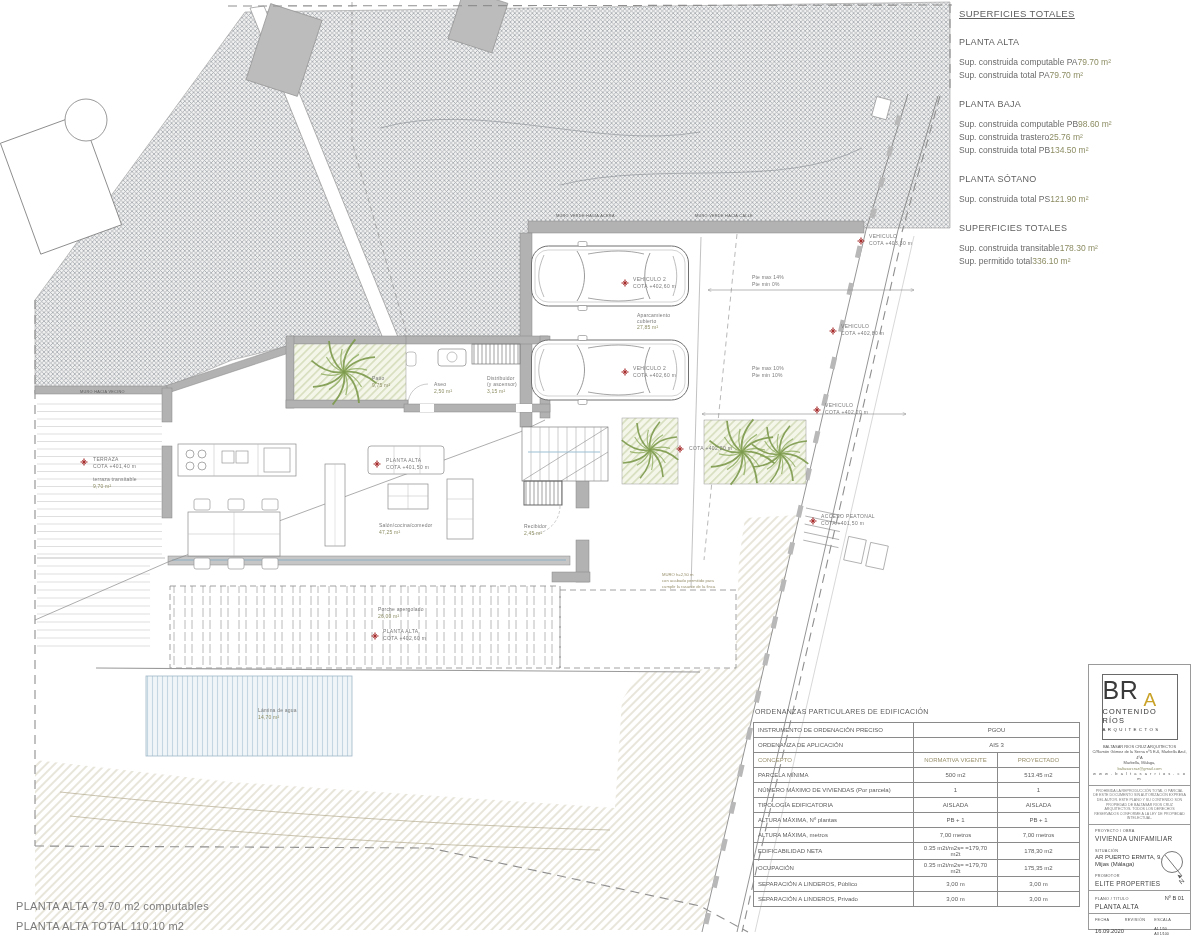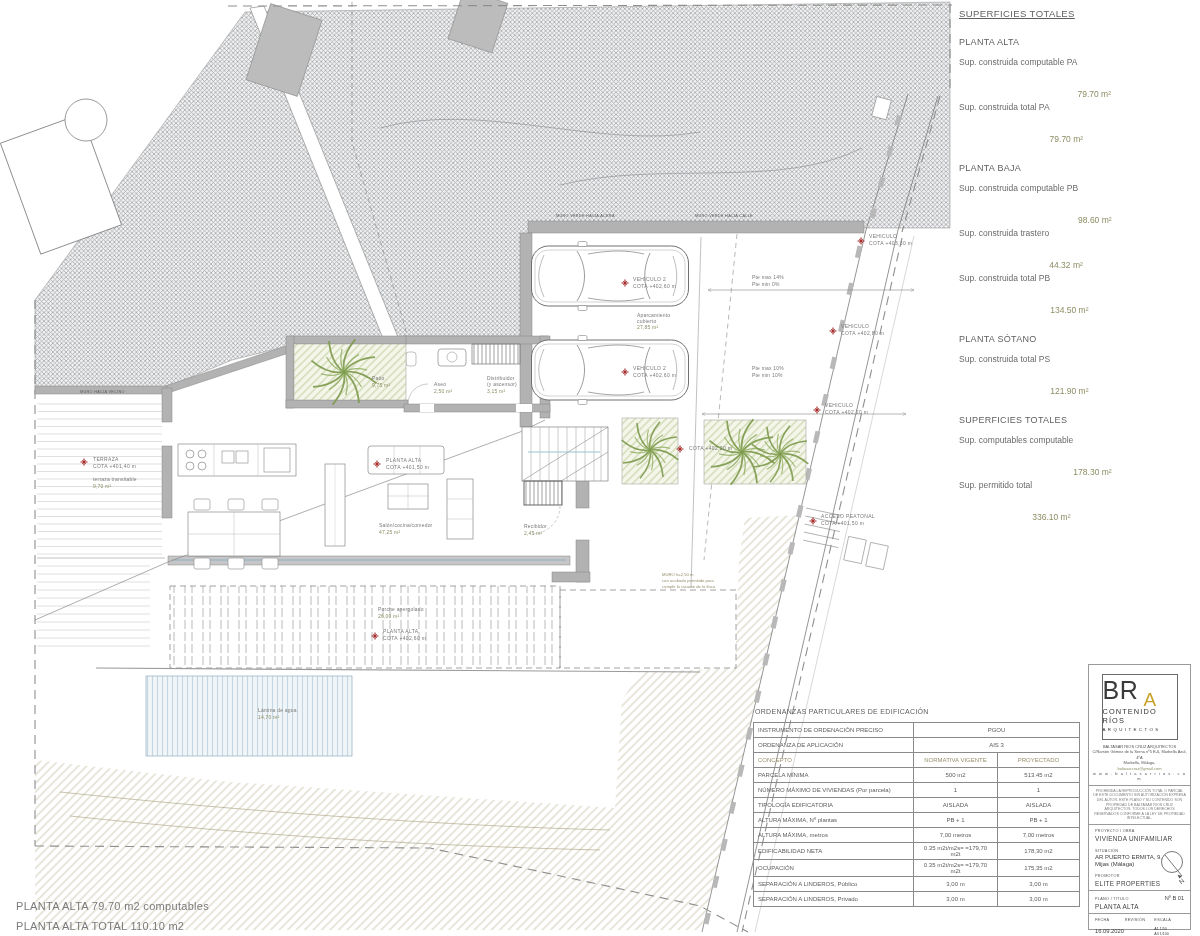--- a/index.html
+++ b/index.html
@@ -10,21 +10,21 @@
   .pu{fill:#7a7a7a;font-size:5px;letter-spacing:.35px;}
   .pv{fill:#8d8d64;font-size:5px;letter-spacing:.2px;}
   .tinyw{fill:#5c5c5c;font-size:3.8px;letter-spacing:.3px;}
   .nota{fill:#97906d;font-size:4.2px;}
   .dash{stroke:#8f8f8f;stroke-width:1.1;stroke-dasharray:9 6;fill:none;}
   
   .sup{position:absolute;left:959px;top:8px;width:172px;color:#5f5f5f;}
   .sup-title{font-size:9.5px;letter-spacing:.4px;text-decoration:underline;margin-bottom:18px;}
   .sup-head{font-size:9px;letter-spacing:.3px;margin:17px 0 9px;}
   .sup-row{display:flex;font-size:8.5px;line-height:13px;color:#6a6a6a;}
-  .sup-row .v{color:#8d8d64;margin-top:32px;}
+  .sup-row .v{color:#8d8d64;}
   
   .ord{position:absolute;left:753px;top:708px;width:326px;color:#5c5c5c;}
   .ord-title{font-size:7px;letter-spacing:.3px;margin:0 0 7px 2px;}
   .ord table{border-collapse:collapse;width:100%;table-layout:fixed;}
   .ord td{border:1px solid #8a8a8a;font-size:6px;padding:2px 4px;vertical-align:middle;}
   .ord td.val{text-align:center;}
   .ord tr{height:15px;}
   .ord .hdr td{color:#98906c;}
   .ord col.c0{width:160px;} .ord col.c1{width:84px;} .ord col.c2{width:82px;}
   
@@ -360,36 +360,36 @@
         <span class="v">79.70 m²</span>
       </div>
 
   <div class="sup-head">PLANTA BAJA</div>
   <div class="sup-row">
         <span class="l">Sup. construida computable PB</span>
         <span class="v">98.60 m²</span>
       </div>
   <div class="sup-row">
         <span class="l">Sup. construida trastero</span>
-        <span class="v">44.32 m²</span>
+        <span class="v">25.76 m²</span>
       </div>
   <div class="sup-row">
         <span class="l">Sup. construida total PB</span>
         <span class="v">134.50 m²</span>
       </div>
 
   <div class="sup-head">PLANTA SÓTANO</div>
   <div class="sup-row">
         <span class="l">Sup. construida total PS</span>
         <span class="v">121.90 m²</span>
       </div>
 
   <div class="sup-head">SUPERFICIES TOTALES</div>
   <div class="sup-row">
-        <span class="l">Sup. computables computable</span>
+        <span class="l">Sup. construida transitable</span>
         <span class="v">178.30 m²</span>
       </div>
   <div class="sup-row">
         <span class="l">Sup. permitido total</span>
         <span class="v">336.10 m²</span>
       </div>
 </div>
 
 
 <div class="ord">

